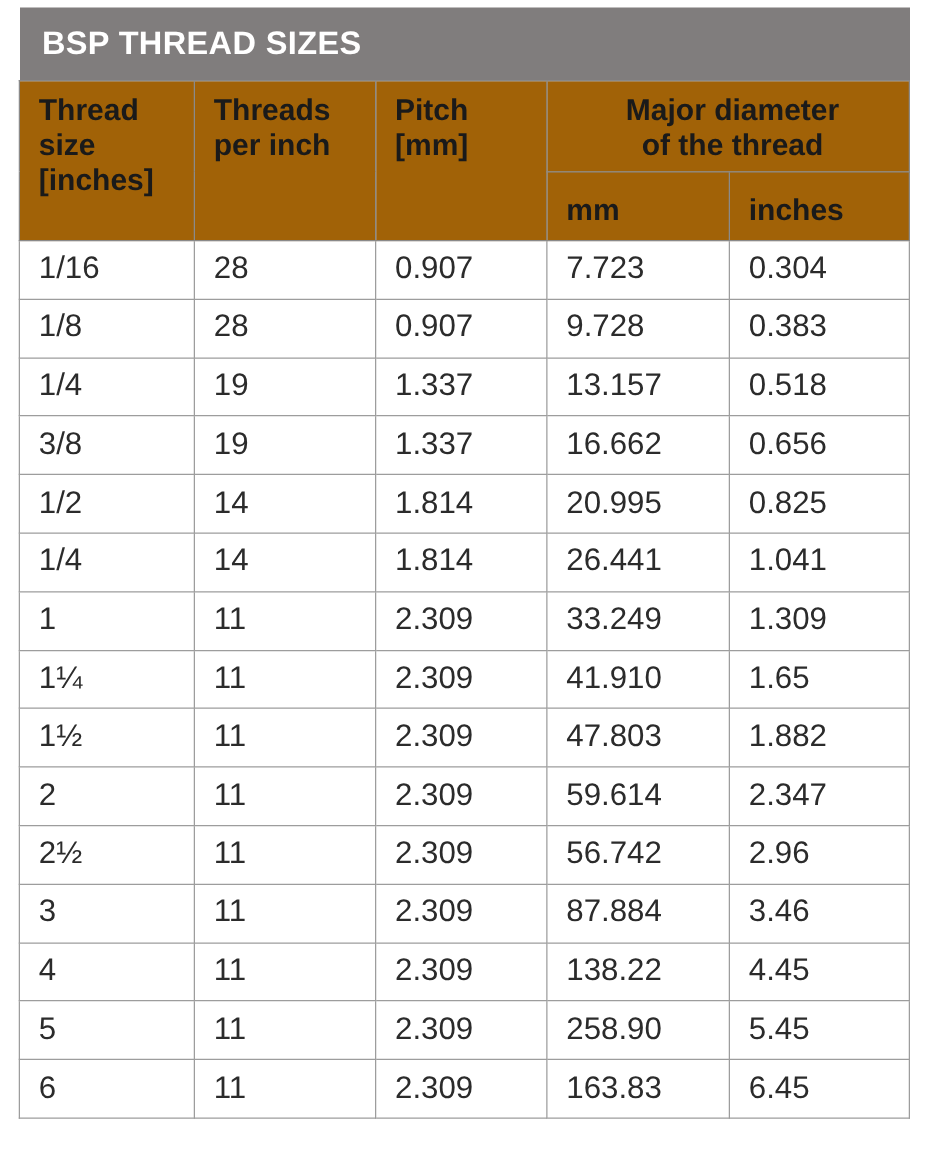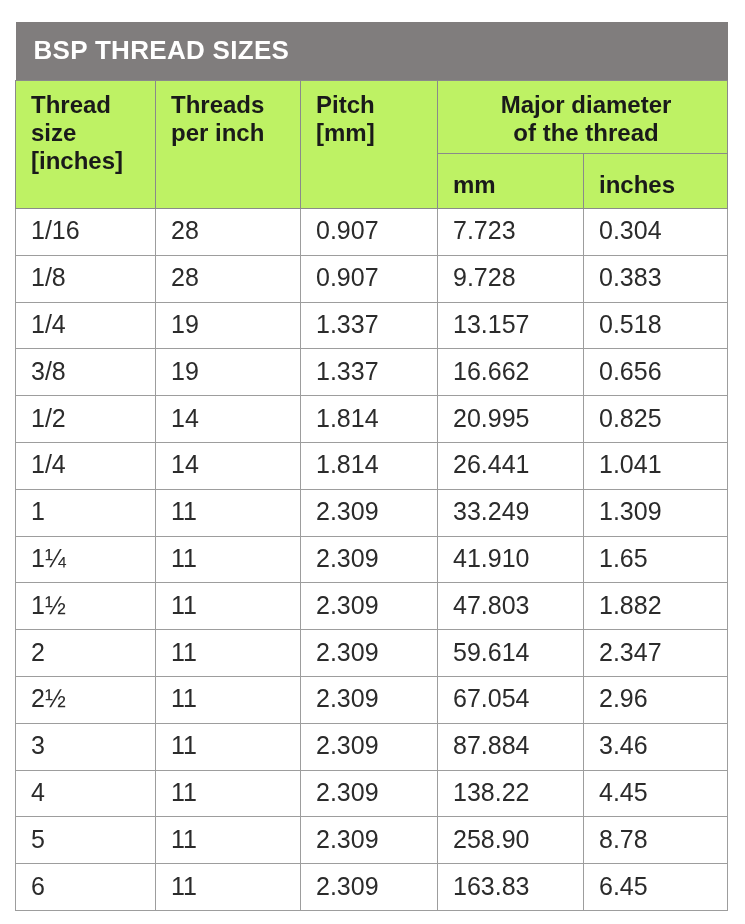--- a/index.html
+++ b/index.html
@@ -10,21 +10,21 @@
   body {
     width: 745px;
     height: 924px;
     font-family: "Liberation Sans", sans-serif;
     -webkit-font-smoothing: antialiased;
   }
 
   #table-wrap {
     position: absolute;
     left: 15px;
-    top: 22px;
+    top: 6px;
     width: 712px;
   }
 
   table.bsp {
     border-collapse: collapse;
     table-layout: fixed;
     width: 712px;
   }
 
   
@@ -36,21 +36,21 @@
     letter-spacing: 0.3px;
     padding: 13px 0 14px 18px;
     border: none;
     height: 55px;
     box-sizing: border-box;
     vertical-align: middle;
   }
 
   
   th {
-    background: #bef264;
+    background: #a16207;
     color: #1a1a1a;
     font-weight: bold;
     font-size: 24px;
     text-align: left;
     vertical-align: top;
     padding: 10px 8px 10px 15px;
     border: 1px solid #8a8a8a;
     line-height: 1.16;
   }
   th.span-head {
@@ -193,21 +193,21 @@
           <td class="cell">2</td>
           <td class="cell">11</td>
           <td class="cell">2.309</td>
           <td class="cell">59.614</td>
           <td class="cell">2.347</td>
         </tr>
         <tr>
           <td class="cell">2½</td>
           <td class="cell">11</td>
           <td class="cell">2.309</td>
-          <td class="cell">67.054</td>
+          <td class="cell">56.742</td>
           <td class="cell">2.96</td>
         </tr>
         <tr>
           <td class="cell">3</td>
           <td class="cell">11</td>
           <td class="cell">2.309</td>
           <td class="cell">87.884</td>
           <td class="cell">3.46</td>
         </tr>
         <tr>
@@ -215,21 +215,21 @@
           <td class="cell">11</td>
           <td class="cell">2.309</td>
           <td class="cell">138.22</td>
           <td class="cell">4.45</td>
         </tr>
         <tr>
           <td class="cell">5</td>
           <td class="cell">11</td>
           <td class="cell">2.309</td>
           <td class="cell">258.90</td>
-          <td class="cell">8.78</td>
+          <td class="cell">5.45</td>
         </tr>
         <tr>
           <td class="cell">6</td>
           <td class="cell">11</td>
           <td class="cell">2.309</td>
           <td class="cell">163.83</td>
           <td class="cell">6.45</td>
         </tr>
       </tbody>
   </table>

